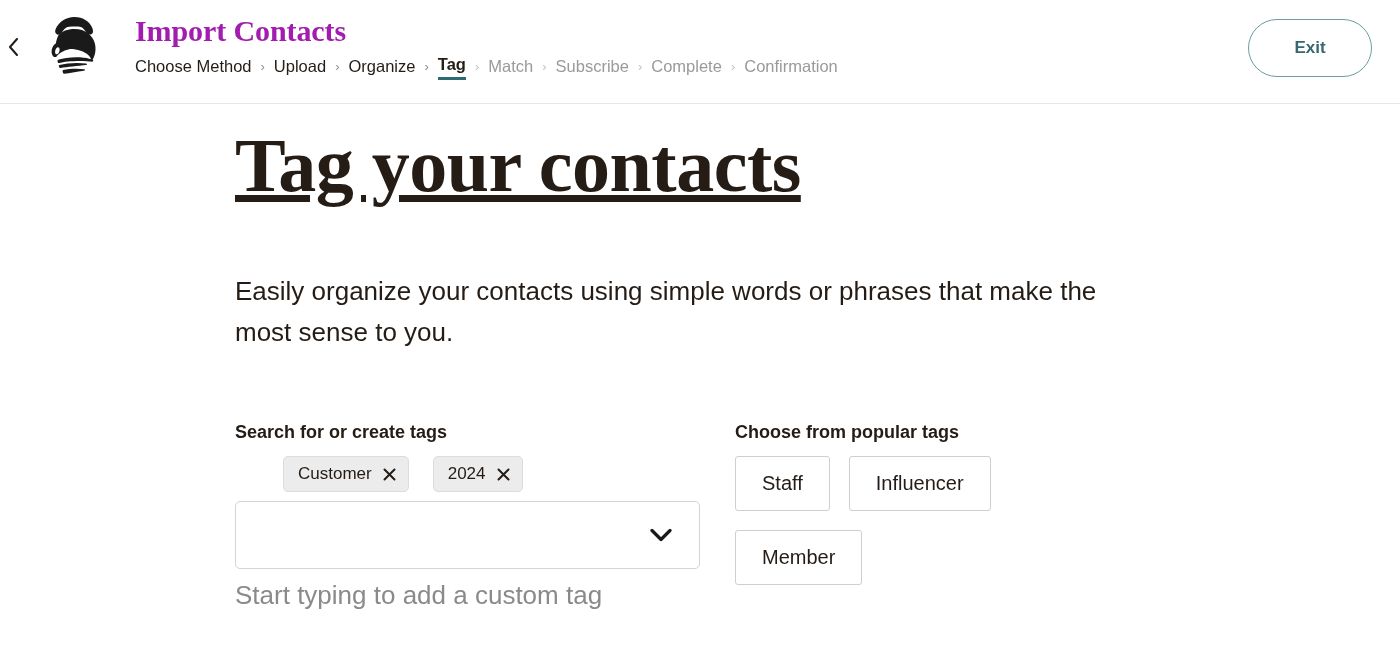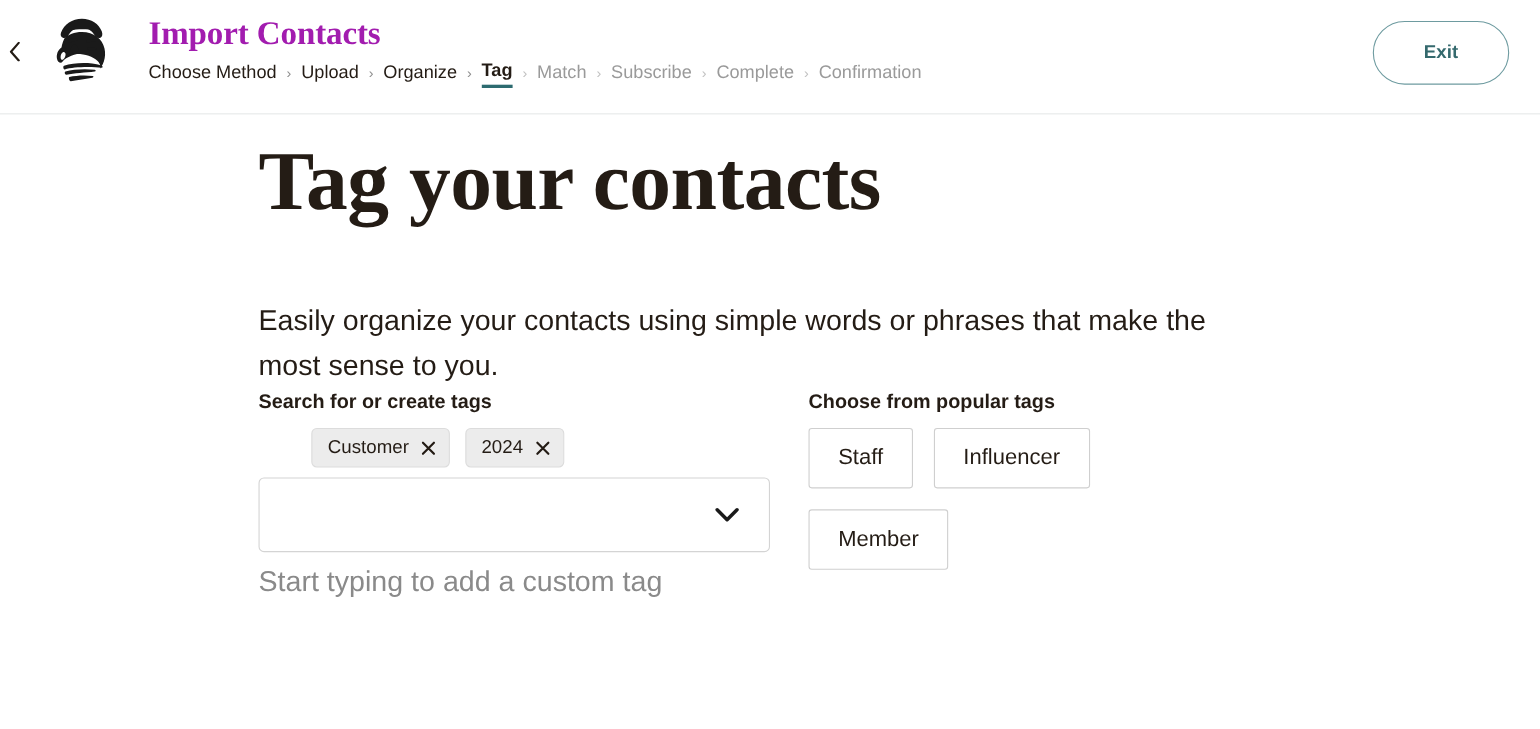--- a/index.html
+++ b/index.html
@@ -111,47 +111,49 @@
     padding-top: 13px;
   }
   .page-title {
     font-family: "Liberation Serif", serif;
     font-size: 76px;
     font-weight: 700;
     color: #241c15;
     margin: 0;
     line-height: 96px;
     letter-spacing: -0.5px;
+    text-decoration: underline;
   }
   .page-desc {
     font-size: 26px;
     line-height: 41px;
     color: #241c15;
     margin: 58px 0 0 0;
     max-width: 905px;
     font-weight: 400;
   }
 
   .columns {
     display: flex;
+    margin-top: 67px;
   }
   .col-left { width: 500px; }
   .col-right { width: 420px; }
 
   .field-label {
     font-size: 18px;
     font-weight: 700;
     color: #241c15;
     margin: 0 0 12px 0;
     line-height: 24px;
   }
 
   .chips {
     display: flex;
-    gap: 14px;
+    gap: 24px;
     margin-bottom: 9px;
     padding-left: 48px;
   }
   .chip {
     display: inline-flex;
     align-items: center;
     gap: 11px;
     background: #ececec;
     border: 1px solid #dcdcdc;
     border-radius: 5px;

